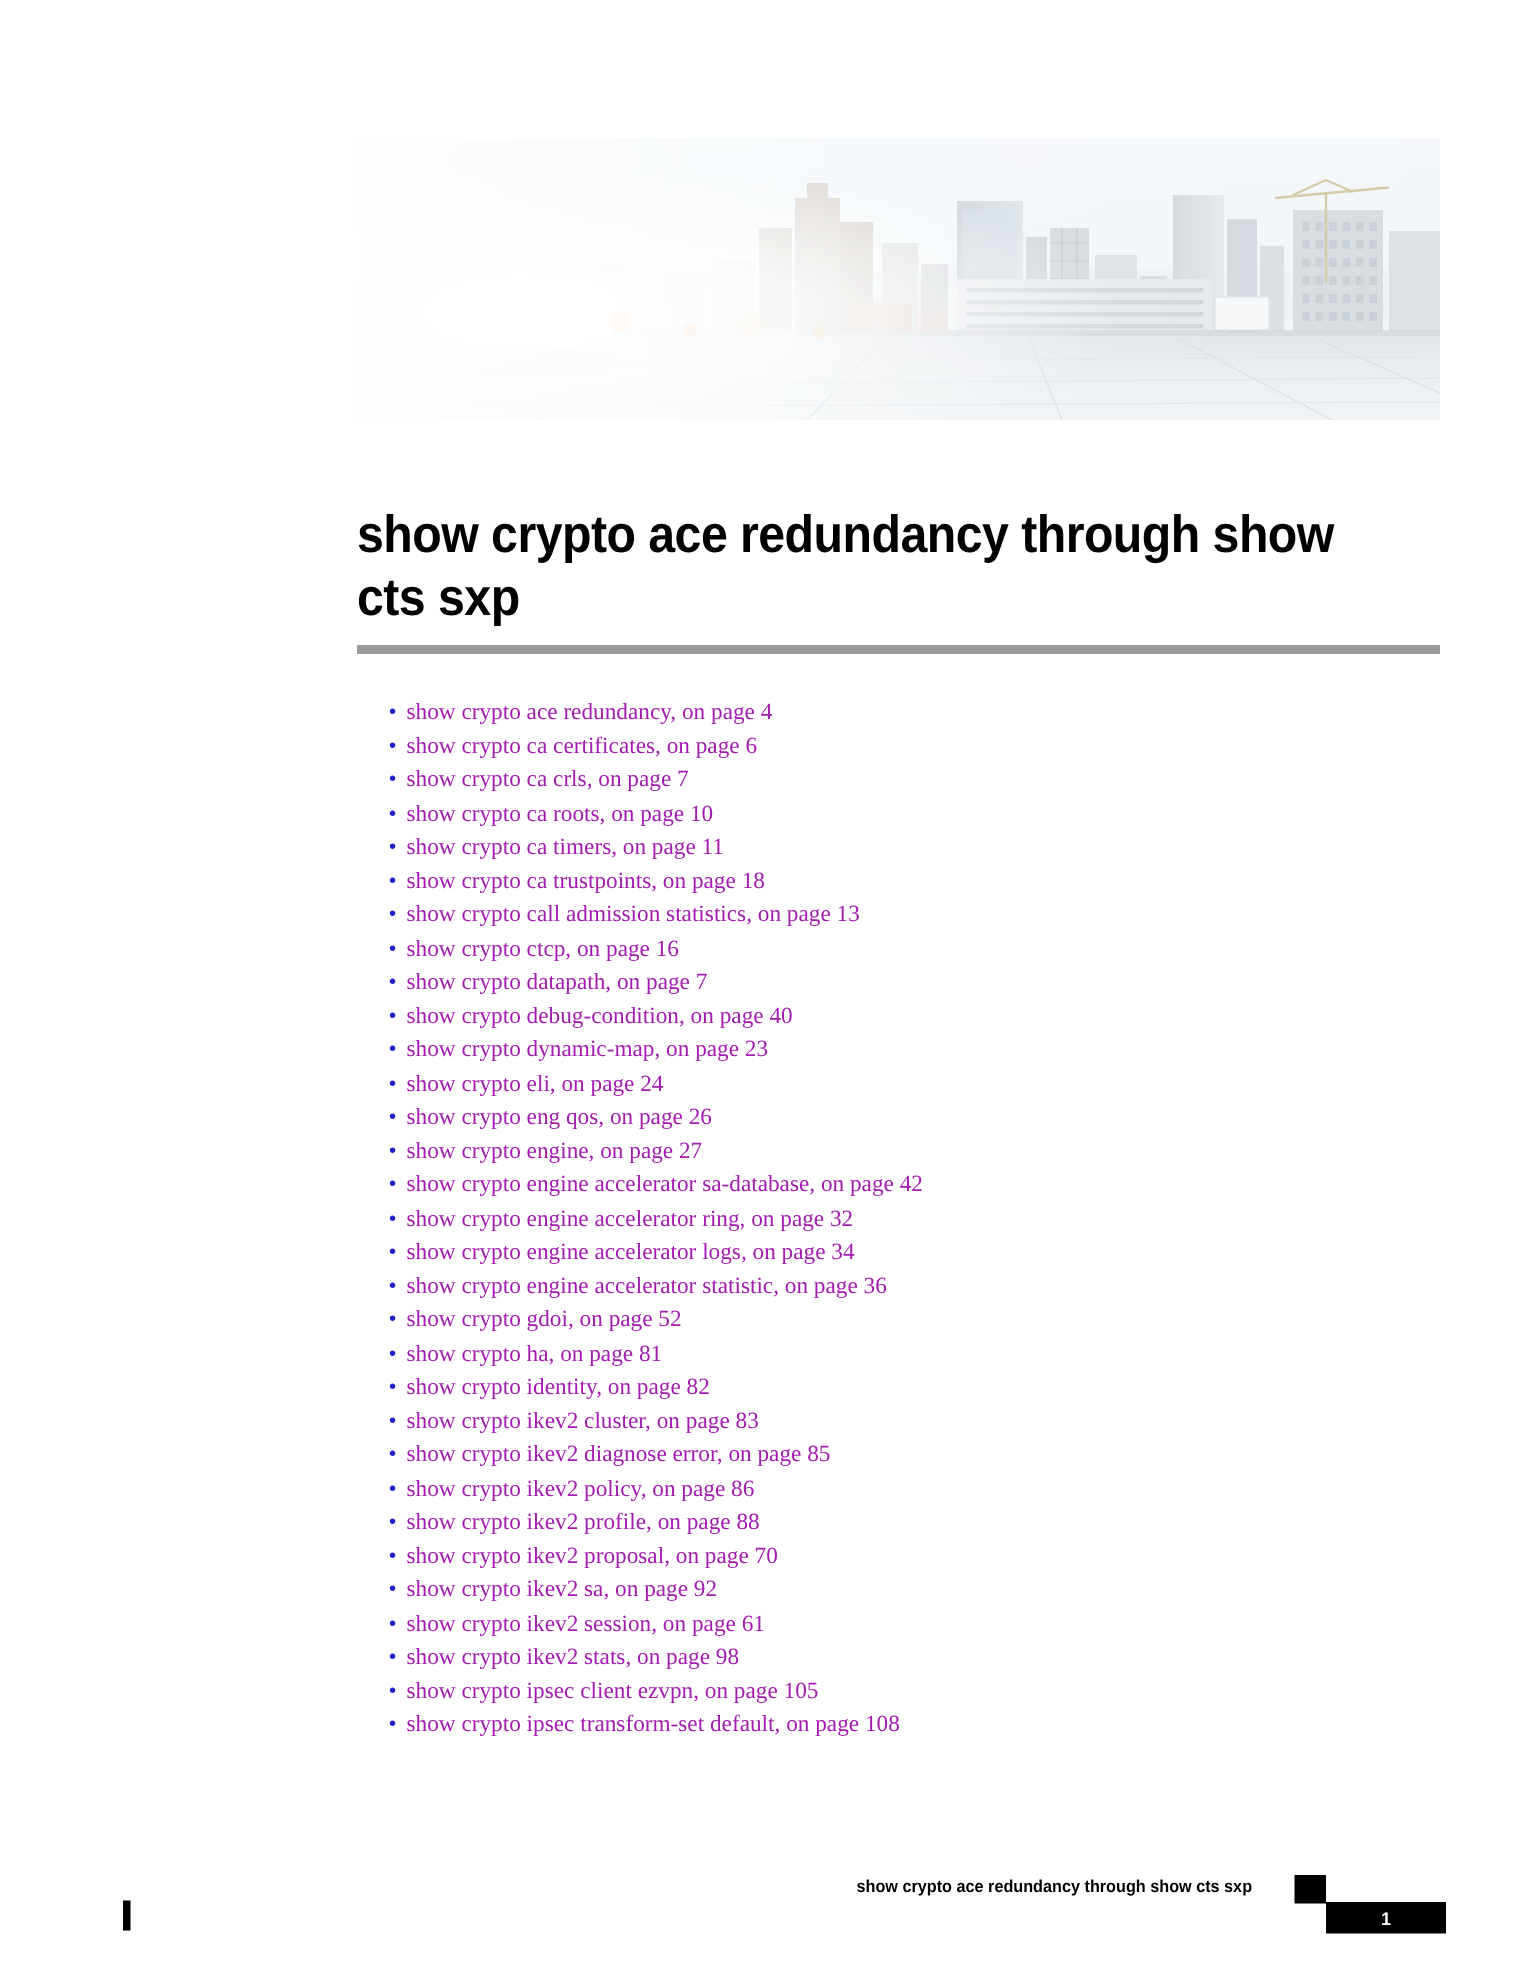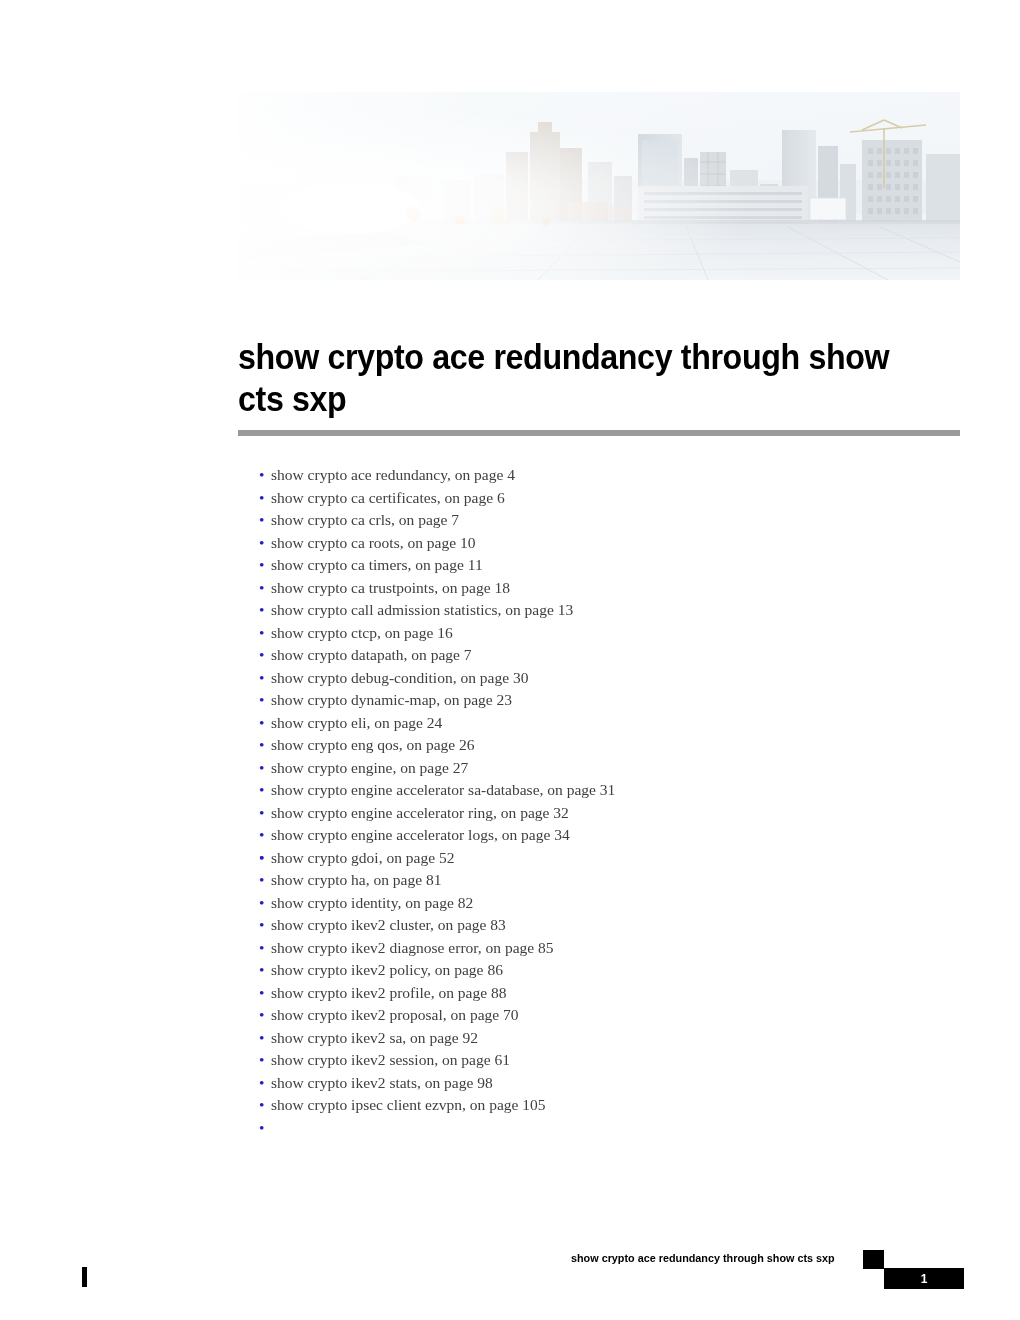--- a/index.html
+++ b/index.html
@@ -74,21 +74,21 @@
   }
   .toc-item .bullet {
     position: absolute;
     left: 1px;
     top: 0;
     color: #2020c8;
     font-size: 15.5px;
     line-height: 22.5px;
   }
   .toc-link {
-    color: #404040;
+    color: #a21caf;
     text-decoration: none;
     text-align: right;
   }
 
   
   .footer-left-mark {
     position: absolute;
     left: 82px;
     top: 1267px;
     width: 5px;
@@ -368,52 +368,53 @@
   <li class="toc-item">
     <span class="bullet">•</span>
     <a class="toc-link" href="#">show crypto ctcp, on page 16</a>
   </li>
   <li class="toc-item">
     <span class="bullet">•</span>
     <a class="toc-link" href="#">show crypto datapath, on page 7</a>
   </li>
   <li class="toc-item">
     <span class="bullet">•</span>
-    <a class="toc-link" href="#">show crypto debug-condition, on page 30</a>
+    <a class="toc-link" href="#">show crypto debug-condition, on page 40</a>
   </li>
   <li class="toc-item">
     <span class="bullet">•</span>
     <a class="toc-link" href="#">show crypto dynamic-map, on page 23</a>
   </li>
   <li class="toc-item">
     <span class="bullet">•</span>
     <a class="toc-link" href="#">show crypto eli, on page 24</a>
   </li>
   <li class="toc-item">
     <span class="bullet">•</span>
     <a class="toc-link" href="#">show crypto eng qos, on page 26</a>
   </li>
   <li class="toc-item">
     <span class="bullet">•</span>
     <a class="toc-link" href="#">show crypto engine, on page 27</a>
   </li>
   <li class="toc-item">
     <span class="bullet">•</span>
-    <a class="toc-link" href="#">show crypto engine accelerator sa-database, on page 31</a>
+    <a class="toc-link" href="#">show crypto engine accelerator sa-database, on page 42</a>
   </li>
   <li class="toc-item">
     <span class="bullet">•</span>
     <a class="toc-link" href="#">show crypto engine accelerator ring, on page 32</a>
   </li>
   <li class="toc-item">
     <span class="bullet">•</span>
     <a class="toc-link" href="#">show crypto engine accelerator logs, on page 34</a>
   </li>
   <li class="toc-item">
     <span class="bullet">•</span>
+    <a class="toc-link" href="#">show crypto engine accelerator statistic, on page 36</a>
   </li>
   <li class="toc-item">
     <span class="bullet">•</span>
     <a class="toc-link" href="#">show crypto gdoi, on page 52</a>
   </li>
   <li class="toc-item">
     <span class="bullet">•</span>
     <a class="toc-link" href="#">show crypto ha, on page 81</a>
   </li>
   <li class="toc-item">
@@ -451,20 +452,21 @@
   <li class="toc-item">
     <span class="bullet">•</span>
     <a class="toc-link" href="#">show crypto ikev2 stats, on page 98</a>
   </li>
   <li class="toc-item">
     <span class="bullet">•</span>
     <a class="toc-link" href="#">show crypto ipsec client ezvpn, on page 105</a>
   </li>
   <li class="toc-item">
     <span class="bullet">•</span>
+    <a class="toc-link" href="#">show crypto ipsec transform-set default, on page 108</a>
   </li>
 </ul>
 
 <div class="footer-left-mark"></div>
 <div class="footer-title">show crypto ace redundancy through show cts sxp</div>
 <div class="footer-square"></div>
 <div class="footer-pagebar"></div>
 <div class="footer-pagenum">1</div>
 
 </body></html>

